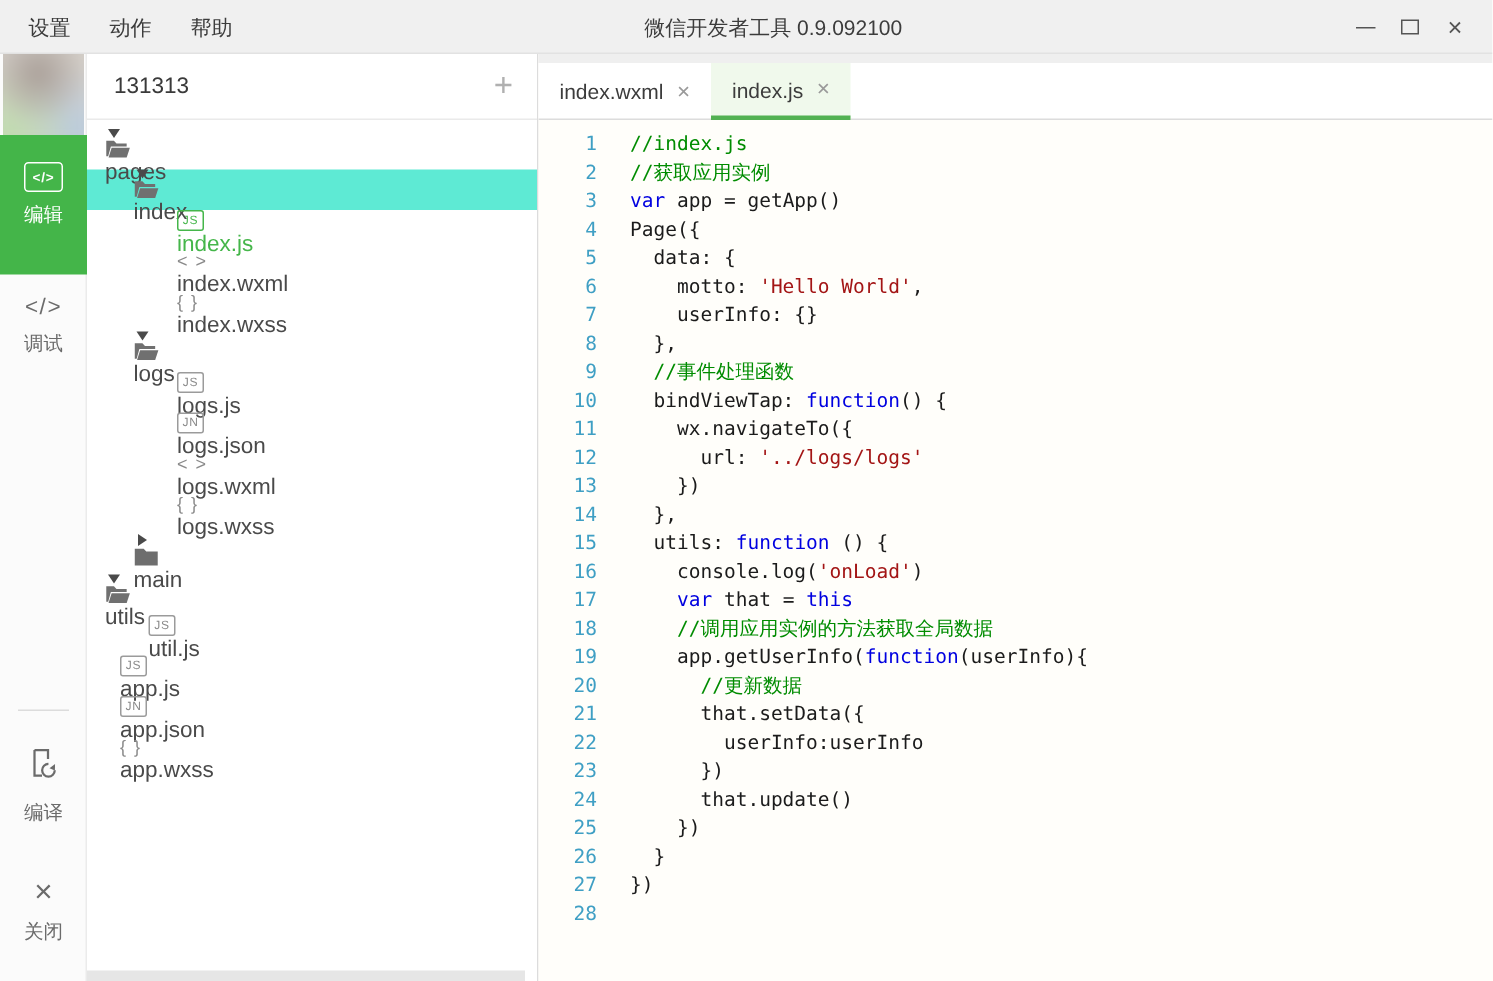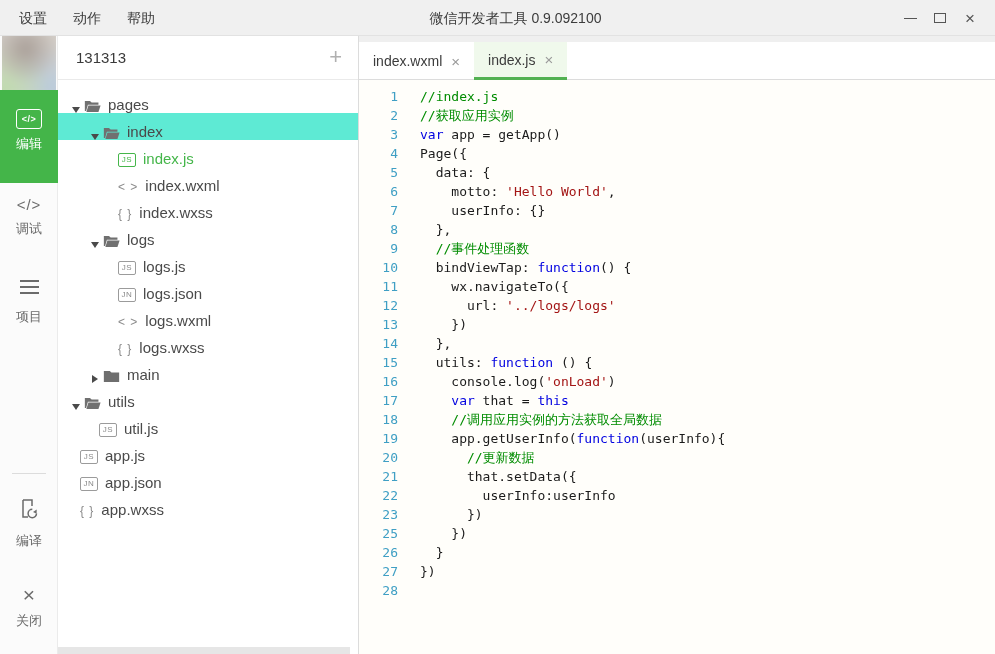--- a/index.html
+++ b/index.html
@@ -36,21 +36,21 @@
   .bars i { display:block; width:19px; height:2px; background:#6b6b6b; margin:4px 0; }
   .side-divider { position:absolute; left:12px; width:34px; border-top:1px solid #dcdcdc; }
   .x-glyph { font-size:21px; color:#6b6b6b; line-height:1; font-weight:300; }
 
   
   .explorer { position:absolute; left:58px; top:36px; width:300px; height:618px; background:#fff; }
   .exp-header { position:absolute; left:0; top:0; width:300px; height:44px; border-bottom:1px solid #eaeaea; }
   .exp-title { position:absolute; left:18px; top:0; height:44px; line-height:44px; font-size:15px; color:#3a3a3a; }
   .exp-add { position:absolute; right:10px; top:0; height:44px; line-height:42px; font-size:22px; font-weight:300; color:#b0b0b0; padding:0 6px; }
   .tree { position:absolute; left:0; top:50px; width:300px; bottom:10px; overflow:hidden; }
-  .tree-row { height:27px; display:flex; align-items:flex-end; font-size:15px; color:#4a4a4a; white-space:nowrap; cursor:default; }
+  .tree-row { height:27px; display:flex; align-items:flex-start; font-size:15px; color:#4a4a4a; white-space:nowrap; cursor:default;flex-direction:column; }
   .tree-row.sel { background:#5eead4; }
   .tree-row .caret { width:12px; display:inline-flex; justify-content:center; margin-right:2px; flex:none; }
   .caret-d { width:0; height:0; border-left:4.5px solid transparent; border-right:4.5px solid transparent; border-top:6px solid #4a4a4a; }
   .caret-r { width:0; height:0; border-top:4.5px solid transparent; border-bottom:4.5px solid transparent; border-left:6px solid #4a4a4a; }
   .tree-ico { margin-right:7px; flex:none; display:inline-flex; align-items:center; }
   .badge { display:inline-block; width:18px; height:14px; border:1px solid #9b9b9b; border-radius:2px; color:#8a8a8a; font-size:8px; font-weight:normal; line-height:12px; text-align:center; letter-spacing:0.5px; }
   .badge.green { border-color:#45b64a; color:#45b64a; }
   .glyph-ico { color:#8a8a8a; font-size:12px; letter-spacing:1px; font-weight:500; }
   .tree-label.sel-file { color:#45b64a; }
   .hscroll { position:absolute; left:0; bottom:0; width:292px; height:7px; background:#e6e6e6; }
@@ -96,21 +96,20 @@
       </div>
     </div>
 </div>
 
 <div class="sidebar" id="sidebar">
   <div class="avatar-wrap">
       <div class="avatar-blur"></div>
     </div>
 <div class="side-item active" style="top: 54px; height: 93px; padding-top: 18px;"><span class="edit-box">&lt;/&gt;</span><span class="lbl">编辑</span></div>
     <div class="side-item" style="top: 160px;"><span class="dbg-glyph">&lt;/&gt;</span><span class="lbl">调试</span></div>
-    <div class="side-item" style="top: 240px;"><span class="bars"><i></i><i></i><i></i></span><span class="lbl">项目</span></div>
     <div class="side-divider" style="top: 437px;"></div>
     <div class="side-item" style="top: 460px;"><span><svg width="26" height="26" viewBox="0 0 26 26" fill="none" stroke="#6b6b6b" stroke-width="1.5">
           <path d="M7 4 h9 v6"></path>
           <path d="M7 4 v17 h5"></path>
           <path d="M20.5 17.5 a4.2 4.2 0 1 1 -4.2 -4.2"></path>
           <path d="M20.7 13.4 l-0.1 4.3 -3.6 -1.6" fill="#6b6b6b" stroke="none"></path>
         </svg></span><span class="lbl">编译</span></div>
     <div class="side-item" style="top: 548px;"><span class="x-glyph">×</span><span class="lbl">关闭</span></div>
   </div>
 
@@ -280,18 +279,19 @@
       <div class="cline"><span class="cnum">14</span><span class="ccontent"><span class="tk-p">  },</span></span></div>
       <div class="cline"><span class="cnum">15</span><span class="ccontent"><span class="tk-p">  utils: </span><span class="tk-k">function</span><span class="tk-p"> () {</span></span></div>
       <div class="cline"><span class="cnum">16</span><span class="ccontent"><span class="tk-p">    console.log(</span><span class="tk-s">'onLoad'</span><span class="tk-p">)</span></span></div>
       <div class="cline"><span class="cnum">17</span><span class="ccontent"><span class="tk-p">    </span><span class="tk-k">var</span><span class="tk-p"> that = </span><span class="tk-k">this</span></span></div>
       <div class="cline"><span class="cnum">18</span><span class="ccontent"><span class="tk-p">    </span><span class="tk-cm">//调用应用实例的方法获取全局数据</span></span></div>
       <div class="cline"><span class="cnum">19</span><span class="ccontent"><span class="tk-p">    app.getUserInfo(</span><span class="tk-k">function</span><span class="tk-p">(userInfo){</span></span></div>
       <div class="cline"><span class="cnum">20</span><span class="ccontent"><span class="tk-p">      </span><span class="tk-cm">//更新数据</span></span></div>
       <div class="cline"><span class="cnum">21</span><span class="ccontent"><span class="tk-p">      that.setData({</span></span></div>
       <div class="cline"><span class="cnum">22</span><span class="ccontent"><span class="tk-p">        userInfo:userInfo</span></span></div>
       <div class="cline"><span class="cnum">23</span><span class="ccontent"><span class="tk-p">      })</span></span></div>
+      <div class="cline"><span class="cnum">24</span><span class="ccontent"><span class="tk-p">      that.update()</span></span></div>
       <div class="cline"><span class="cnum">25</span><span class="ccontent"><span class="tk-p">    })</span></span></div>
       <div class="cline"><span class="cnum">26</span><span class="ccontent"><span class="tk-p">  }</span></span></div>
       <div class="cline"><span class="cnum">27</span><span class="ccontent"><span class="tk-p">})</span></span></div>
       <div class="cline"><span class="cnum">28</span><span class="ccontent"><span class="tk-p"></span></span></div>
     </div>
 </div>
 
 </body></html>

